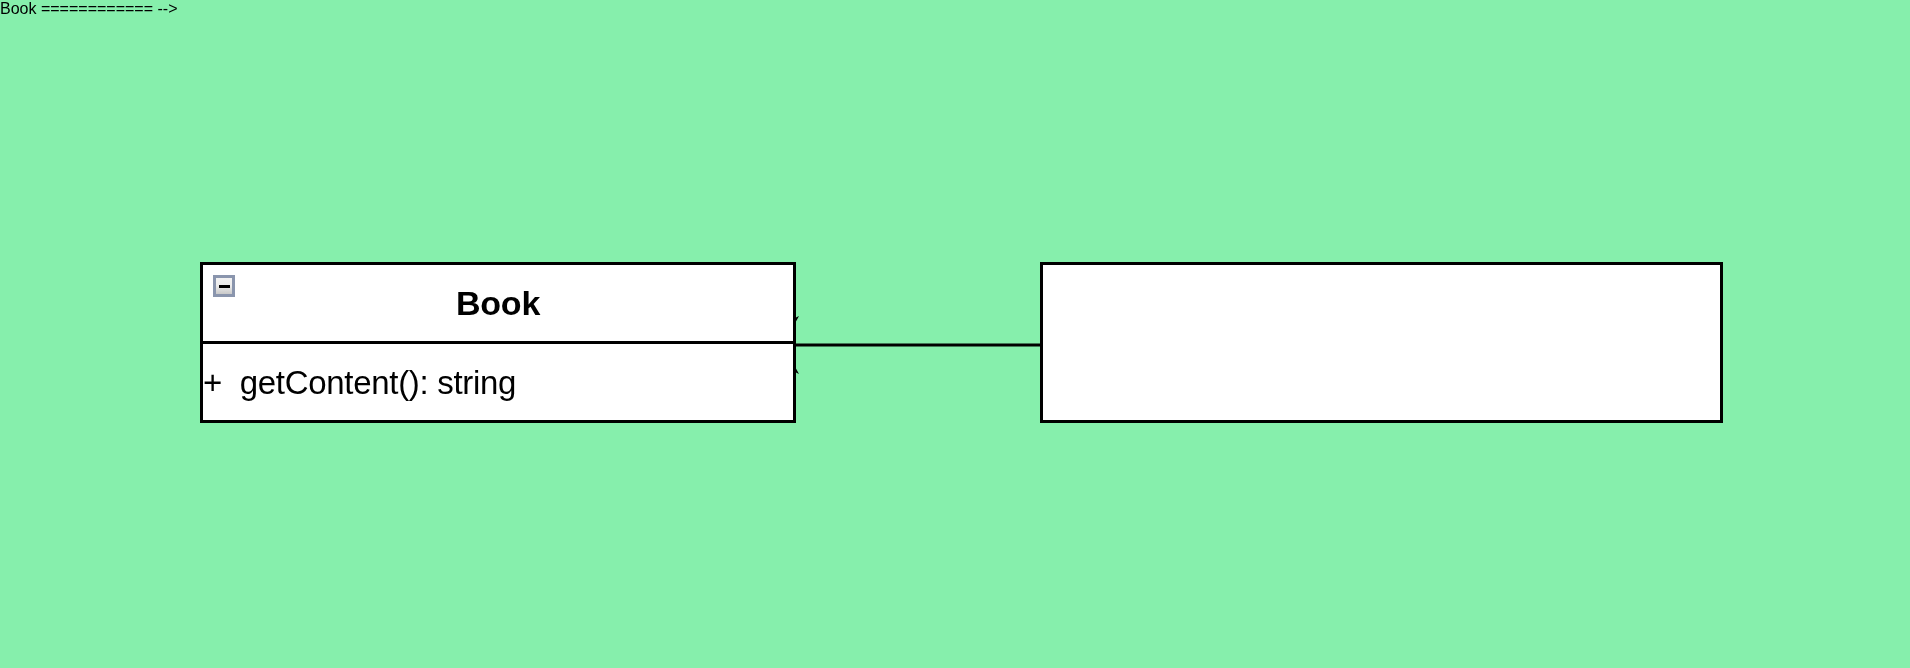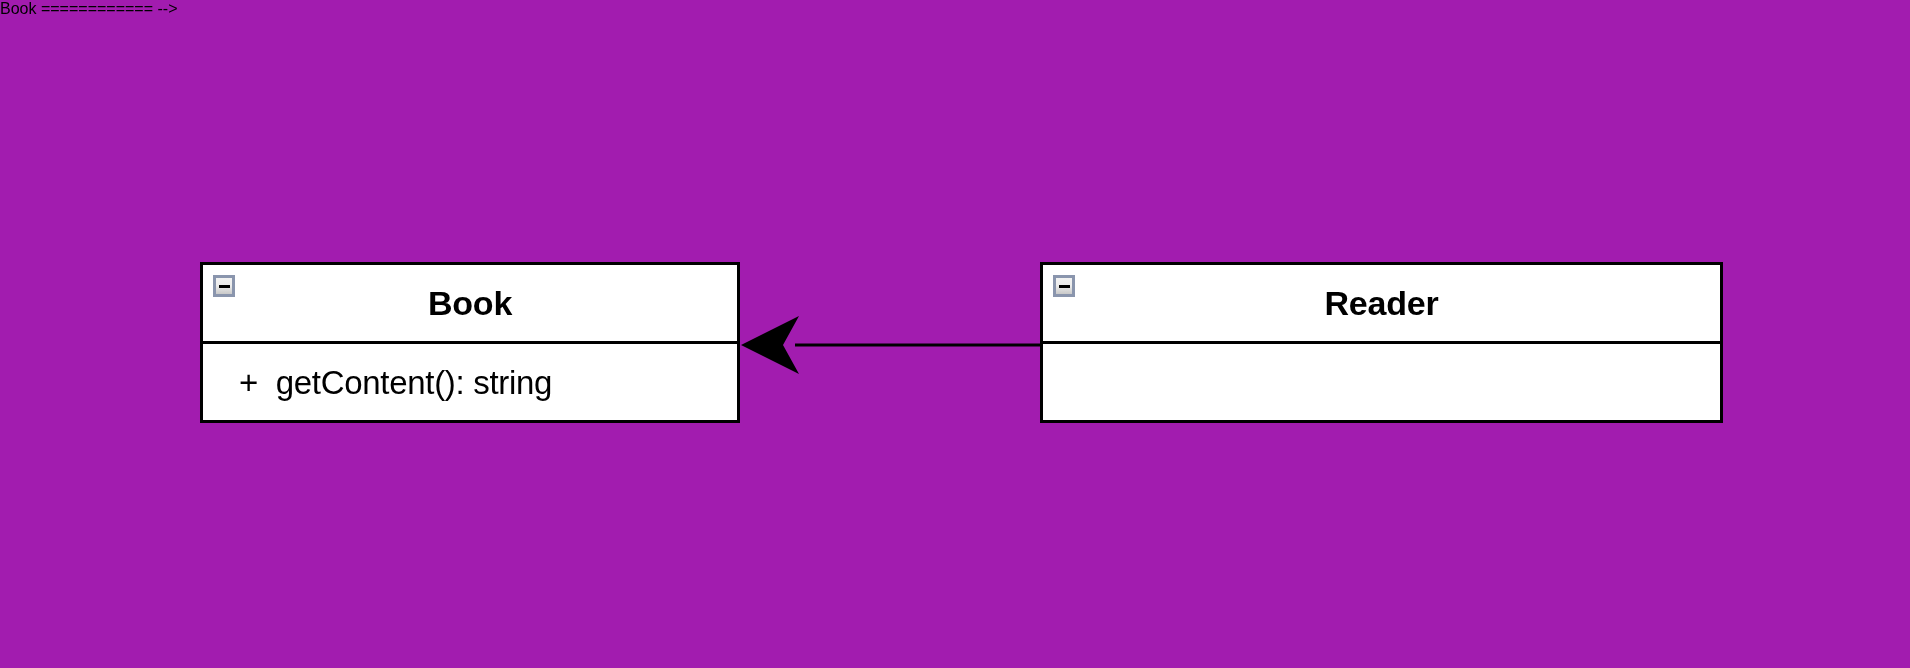--- a/index.html
+++ b/index.html
@@ -10,21 +10,21 @@
   }
   body {
     font-family: "Liberation Sans", sans-serif;
     -webkit-font-smoothing: antialiased;
   }
 
   #canvas {
     position: relative;
     width: 1910px;
     height: 668px;
-    background: #a21caf;
+    background: #86efac;
     overflow: hidden;
   }
 
   
   .uml-class {
     position: absolute;
     box-sizing: border-box;
     background: #ffffff;
     border: 3px solid #000000;
     display: flex;
@@ -68,23 +68,21 @@
     width: 11px;
     height: 3px;
     background: #000000;
     display: block;
   }
 
   .uml-compartment {
     flex: 1 1 auto;
     display: flex;
     align-items: center;
-    padding-left: 17px;
     box-sizing: border-box;
-    margin-left: 19px;
   }
 
   .uml-member {
     font-size: 33px;
     color: #000000;
     line-height: 1;
     white-space: pre;
     letter-spacing: -0.3px;
   }
 
@@ -115,35 +113,29 @@
 
    Book ============ --&gt;
   <svg class="connector-svg" viewBox="0 0 1910 668" xmlns="http://www.w3.org/2000/svg">
     <g>
       <line class="conn-line" x1="1040" y1="345" x2="795" y2="345"></line>
       <polygon class="conn-arrowhead" points="741,345 799,316 783,345 799,374"></polygon>
     </g>
   </svg>
 
   
-  <div class="uml-class" style="left:200px; top:262px; width:540px; height:161px;text-align:center;">
+  <div class="uml-class" style="left:200px; top:262px; width:596px; height:161px;text-align:center;">
     <div class="uml-header">
       <span class="collapse-icon">
         <span class="bar"></span>
       </span>
       <span class="uml-title">Book</span>
     </div>
     <div class="uml-compartment">
       <span class="uml-member">+  getContent(): string</span>
     </div>
   </div>
 
   
   <div class="uml-class" style="left:1040px; top:262px; width:683px; height:161px;">
-    <div class="uml-header">
-      <span class="collapse-icon">
-        <span class="bar"></span>
-      </span>
-      <span class="uml-title">Reader</span>
-    </div>
   </div>
 
 </div>
 
 </body></html>

